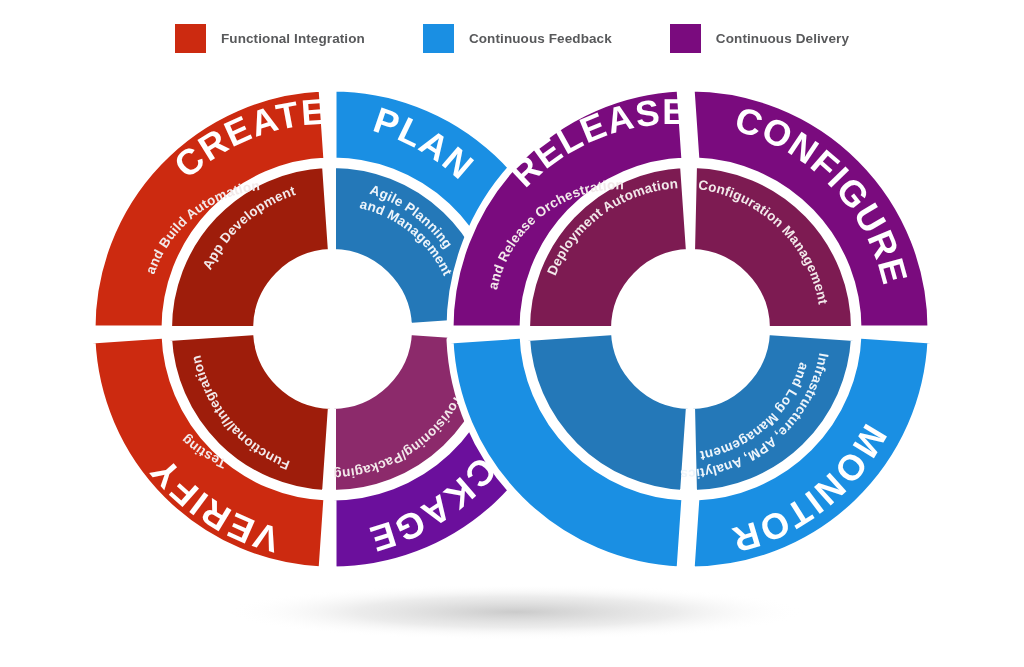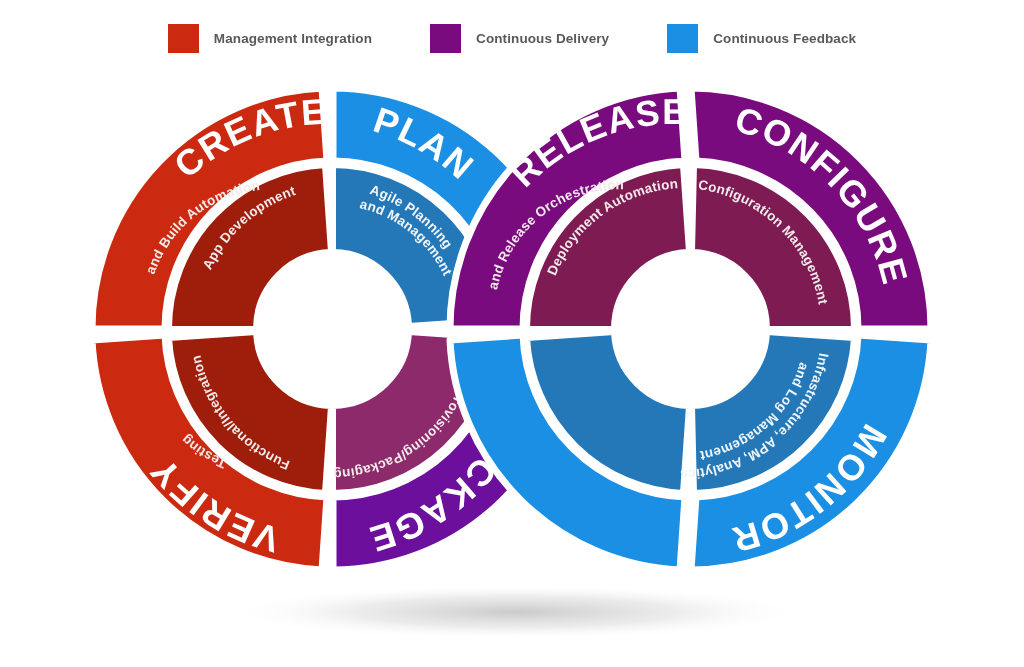--- a/index.html
+++ b/index.html
@@ -75,29 +75,29 @@
   .seg-inner { stroke: #ffffff; stroke-width: 6; stroke-linejoin: round; }
 </style>
 </head>
 <body>
 
 <div id="stage">
 
   <div id="legend">
     <div class="legend-item">
       <span class="legend-swatch" style="background:#cc2a10"></span>
-      <span class="legend-label">Management Integration</span>
+      <span class="legend-label">Functional Integration</span>
+    </div>
+    <div class="legend-item">
+      <span class="legend-swatch" style="background:#1a8fe3"></span>
+      <span class="legend-label">Continuous Feedback</span>
     </div>
     <div class="legend-item">
       <span class="legend-swatch" style="background:#7a0b7e"></span>
       <span class="legend-label">Continuous Delivery</span>
-    </div>
-    <div class="legend-item">
-      <span class="legend-swatch" style="background:#1a8fe3"></span>
-      <span class="legend-label">Continuous Feedback</span>
     </div>
   </div>
 
   <svg id="diagram-svg" width="1024" height="667" viewBox="0 0 1024 667">
     <defs>
       <radialGradient id="shadowGrad" cx="50%" cy="50%" r="50%">
         <stop offset="0%" stop-color="#b9b9b9" stop-opacity="0.75"></stop>
         <stop offset="55%" stop-color="#cfcfcf" stop-opacity="0.40"></stop>
         <stop offset="100%" stop-color="#ffffff" stop-opacity="0"></stop>
       </radialGradient>

